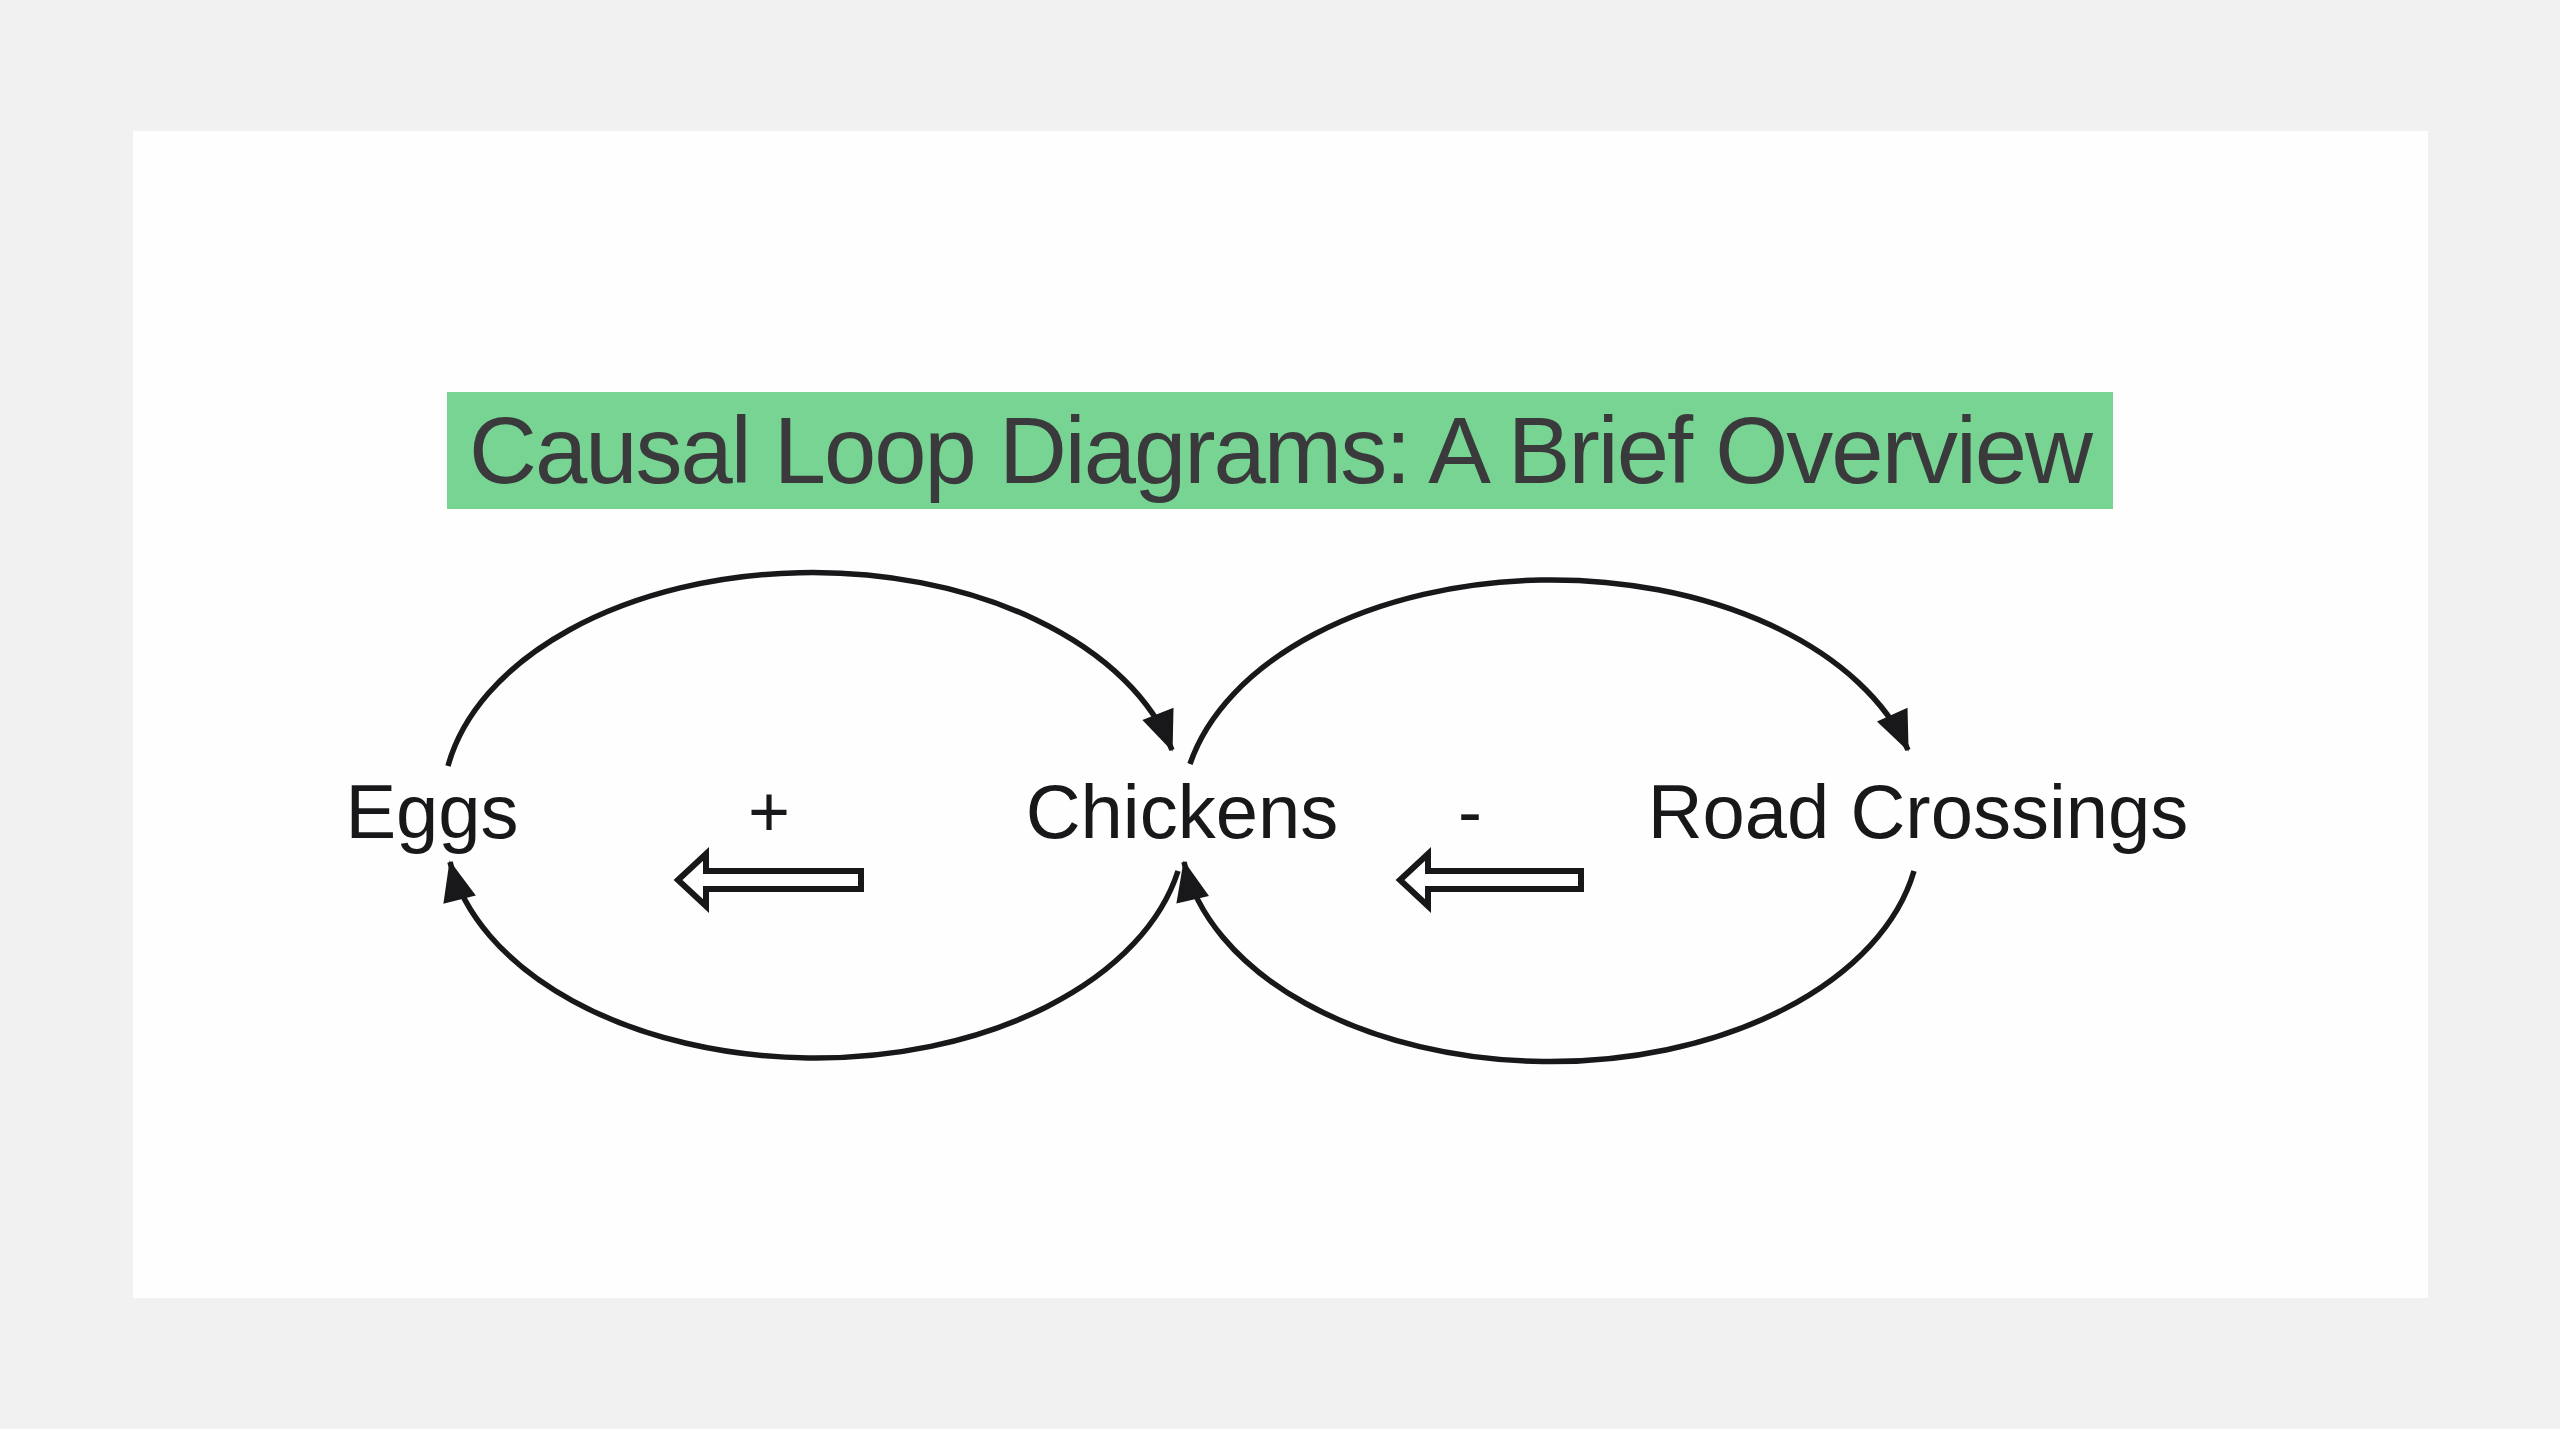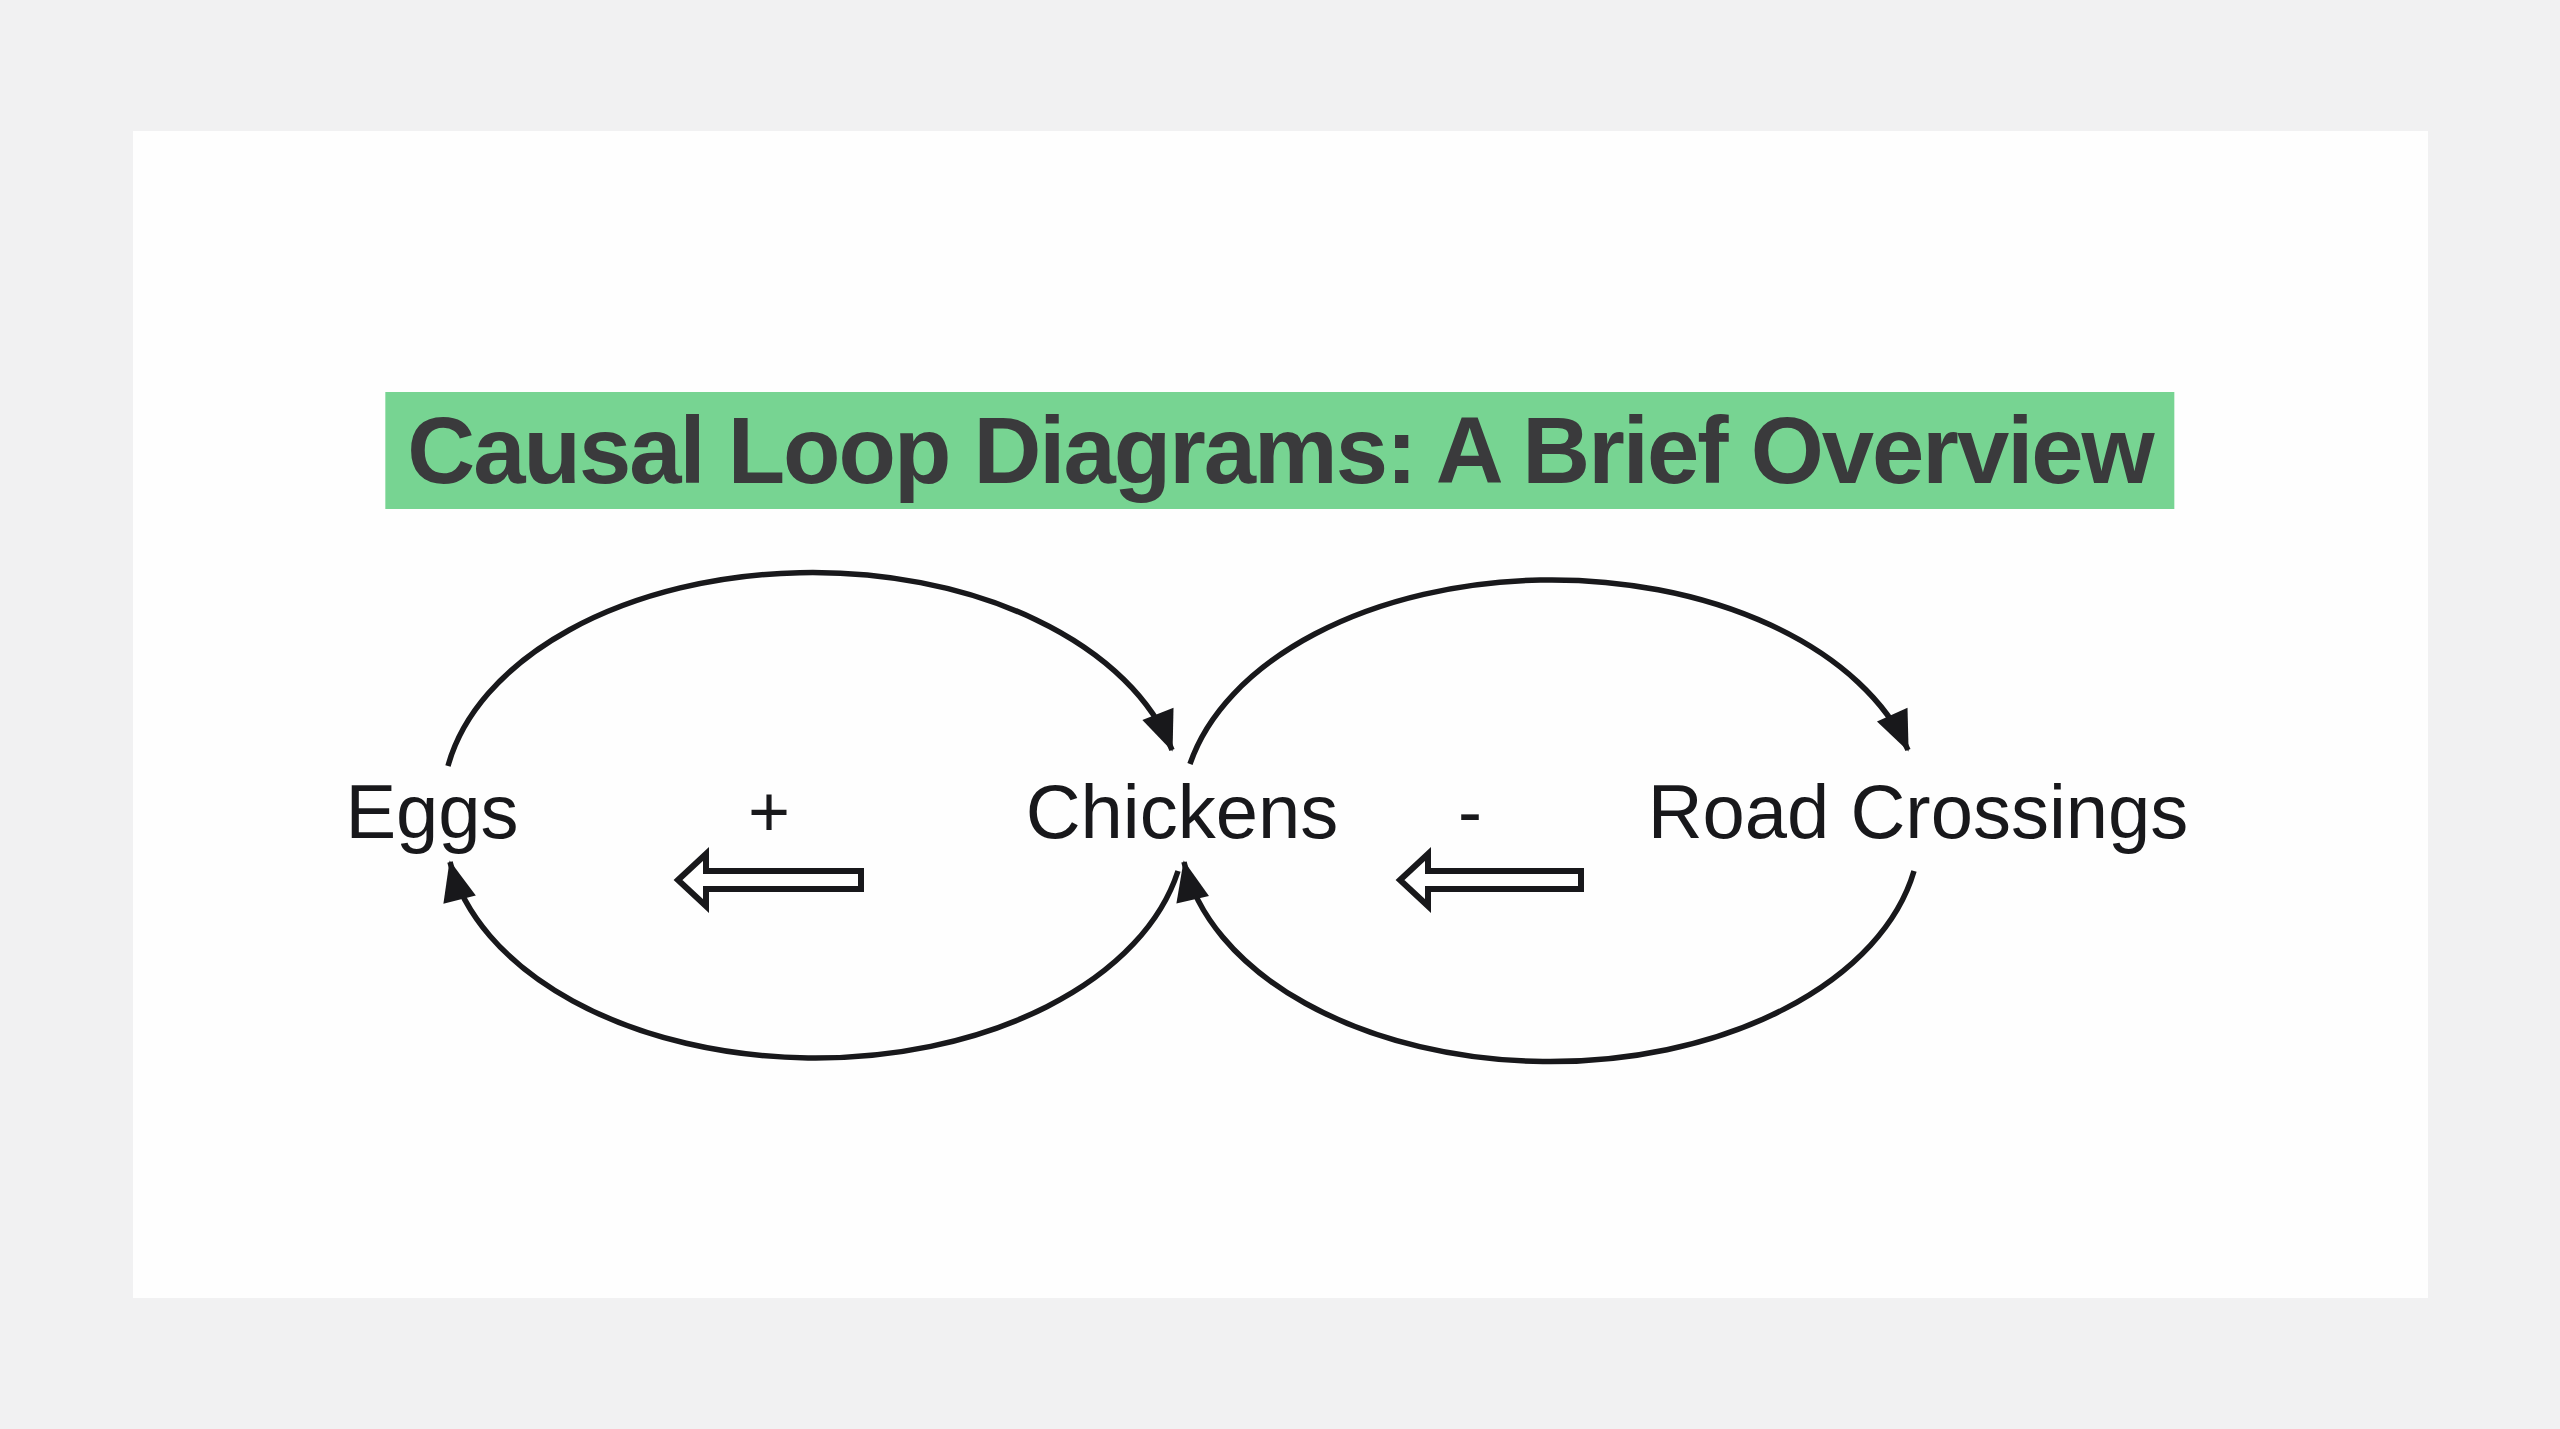--- a/index.html
+++ b/index.html
@@ -25,21 +25,21 @@
   .slide-title {
     position: absolute;
     top: 329px;
     left: 50%;
     transform: translateX(-50%);
     height: 117px;
     line-height: 117px;
     padding: 0 22px;
     white-space: nowrap;
     font-size: 94px;
-    font-weight: 700;
+    font-weight: 400;
     letter-spacing: -2px;
     color: #3a3a3c;
     background: #77d492;
   }
   .diagram-svg {
     position: absolute;
     left: 0;
     top: 0;
     width: 2560px;
     height: 1429px;

